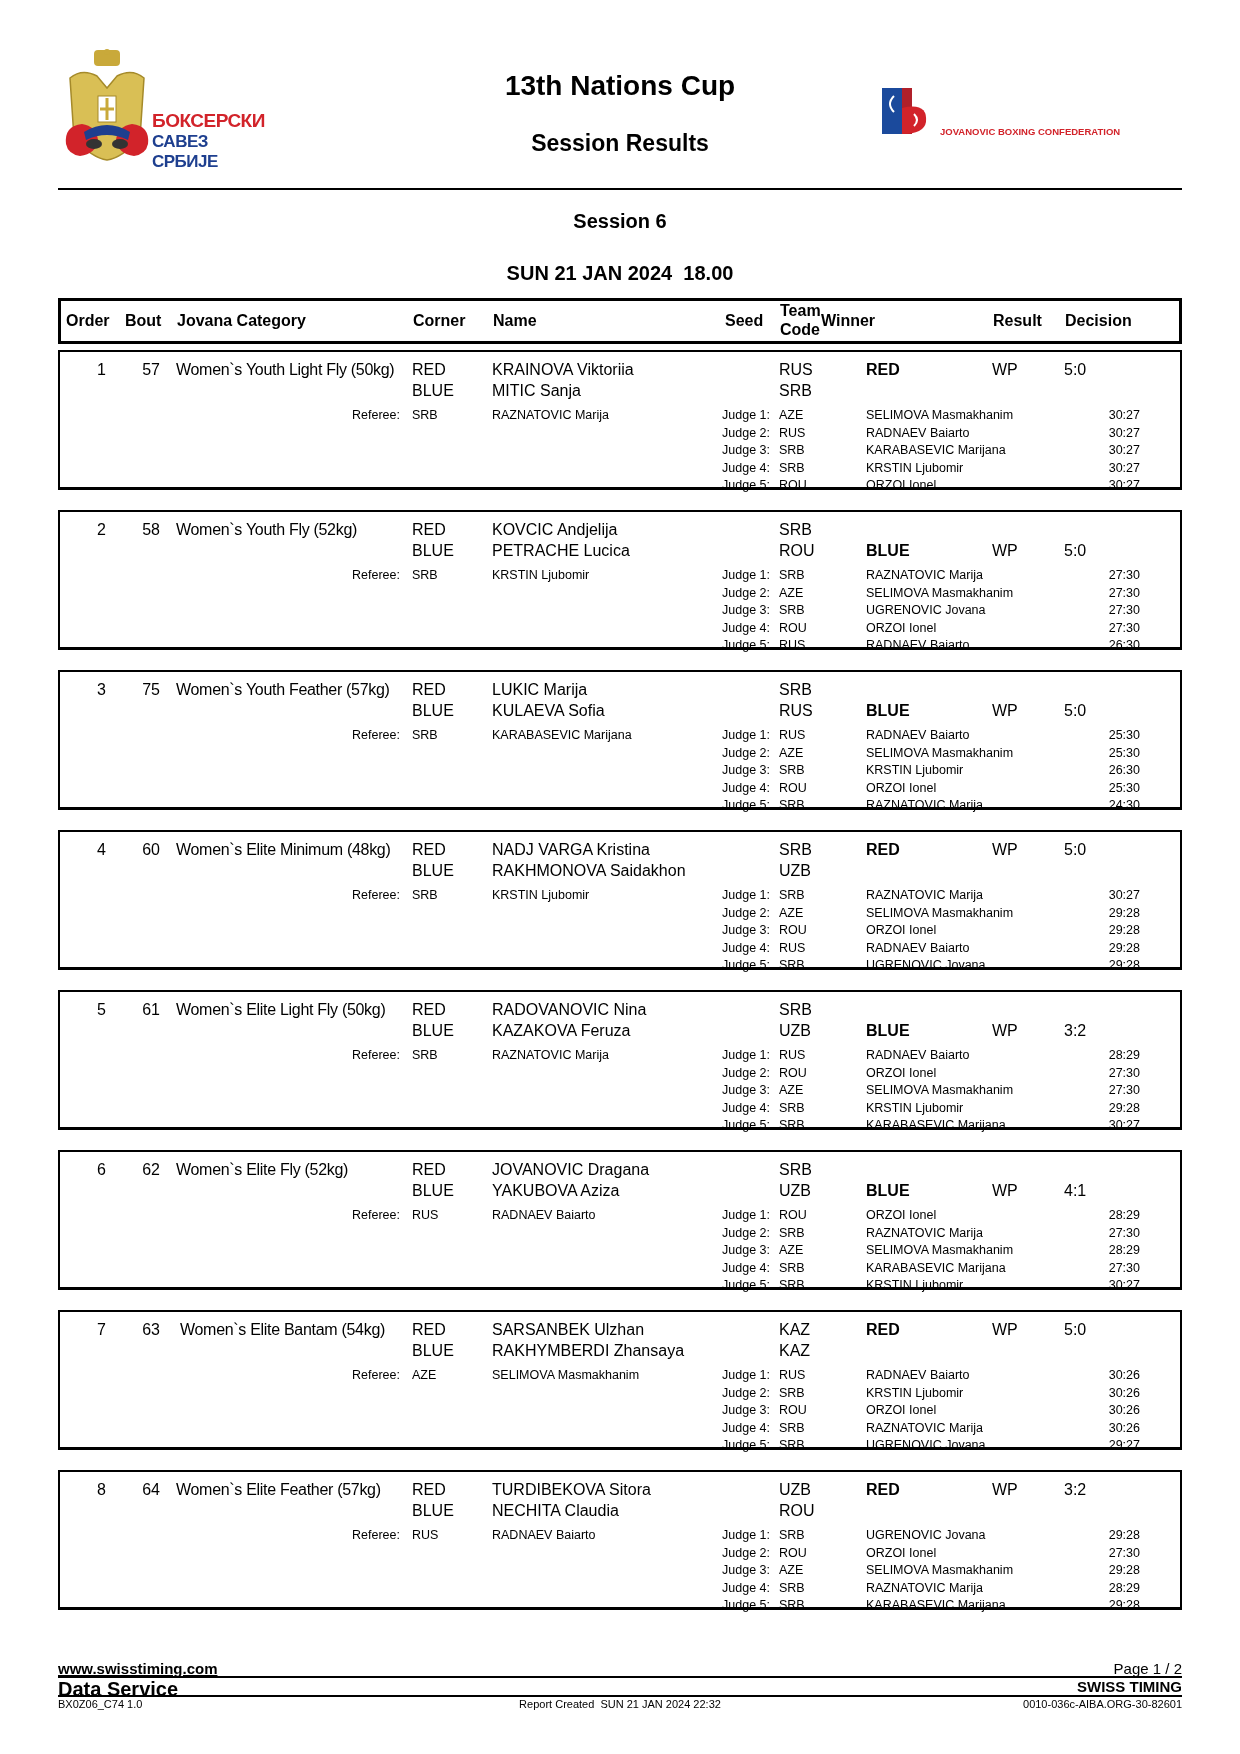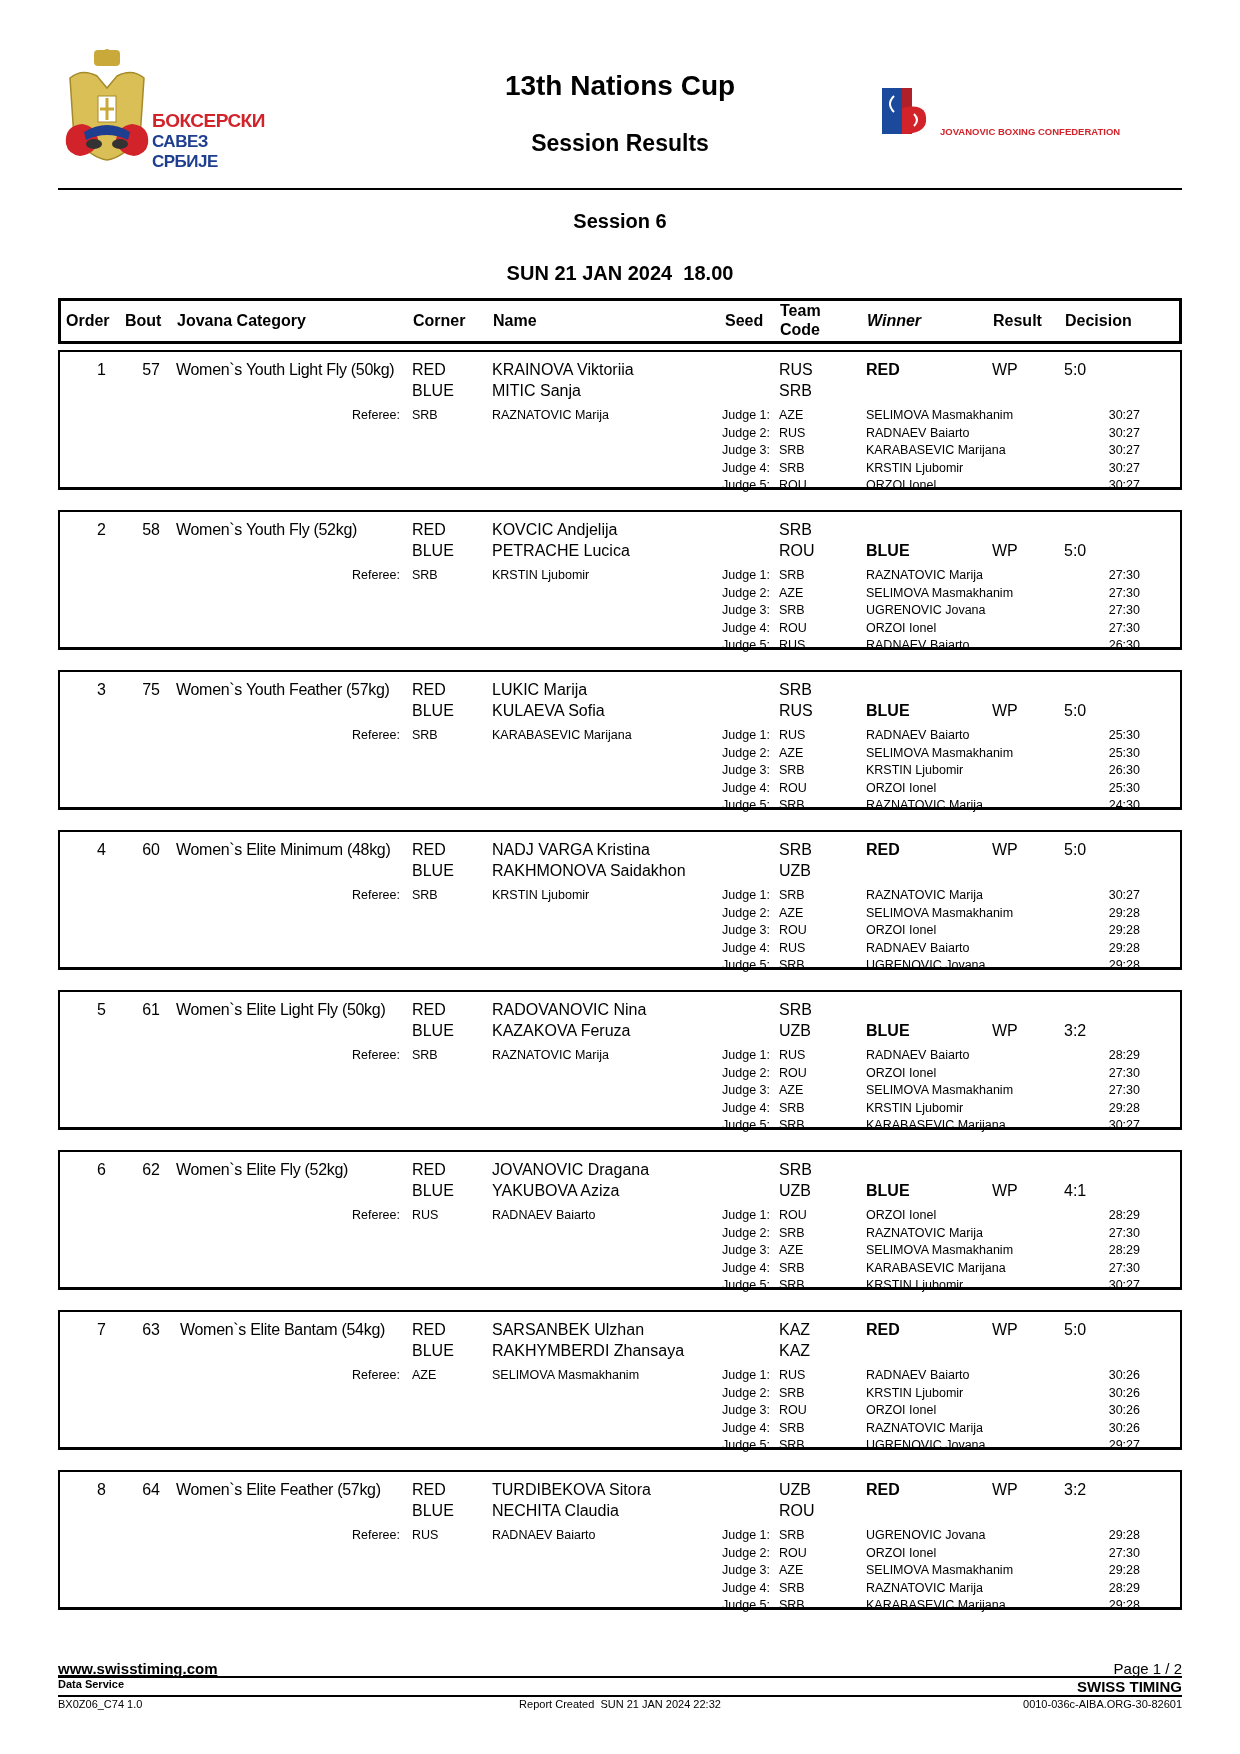--- a/index.html
+++ b/index.html
@@ -63,21 +63,21 @@
 
 <div class="abs hdr">
   <span style="left:5px;top:11px;">Order</span>
   <span style="left:64px;top:11px;">Bout</span>
   <span style="left:116px;top:11px;">Jovana Category</span>
   <span style="left:352px;top:11px;">Corner</span>
   <span style="left:432px;top:11px;">Name</span>
   <span style="left:664px;top:11px;">Seed</span>
   <span style="left:719px;top:1px;">Team</span>
   <span style="left:719px;top:20px;">Code</span>
-  <span style="left:806px;top:11px;font-style:italic;">Winner</span>
+  <span style="left:760px;top:11px;">Winner</span>
   <span style="left:932px;top:11px;">Result</span>
   <span style="left:1004px;top:11px;">Decision</span>
 </div>
 
 <div id="bouts">
     <div class="bout" style="top: 350px;">
       <div class="c big r" style="left: 0px; top: 9px; width: 46px;">1</div>
       <div class="c big r" style="left: 60px; top: 9px; width: 40px;">57</div>
       <div class="c big" style="left: 116px; top: 9px; letter-spacing: -0.3px;">Women`s Youth Light Fly (50kg)</div>
       <div class="c big" style="left: 352px; top: 9px;">RED</div>
@@ -370,18 +370,18 @@
       <div class="c sm r" style="left: 600px; top: 126px; width: 110px;">Judge 5:</div>
       <div class="c sm" style="left: 719px; top: 126px;">SRB</div>
       <div class="c sm" style="left: 806px; top: 126px;">KARABASEVIC Marijana</div>
       <div class="c sm r" style="left: 1000px; top: 126px; width: 80px;">29:28</div>
     </div>
   </div>
 
 <div class="foot" style="left:58px;top:1660px;font-size:15px;font-weight:bold;text-decoration:underline;">www.swisstiming.com</div>
 <div class="foot" style="right:58px;top:1660px;font-size:15px;">Page 1 / 2</div>
 <div class="foot-line" style="top:1676px;"></div>
-<div class="foot" style="left:58px;top:1678px;font-size:11px;font-weight:bold;">Data Service</div>
+<div class="foot" style="left:58px;top:1678px;font-size:20px;font-weight:bold;">Data Service</div>
 <div class="foot" style="right:58px;top:1678px;font-size:15px;font-weight:bold;">SWISS TIMING</div>
 <div class="foot-line" style="top:1695px;"></div>
 <div class="foot" style="left:58px;top:1698px;font-size:11px;">BX0Z06_C74 1.0</div>
 <div class="foot" style="left:0;width:1240px;text-align:center;top:1698px;font-size:11px;white-space:pre;">Report Created  SUN 21 JAN 2024 22:32</div>
 <div class="foot" style="right:58px;top:1698px;font-size:11px;">0010-036c-AIBA.ORG-30-82601</div>
 
 </body></html>

